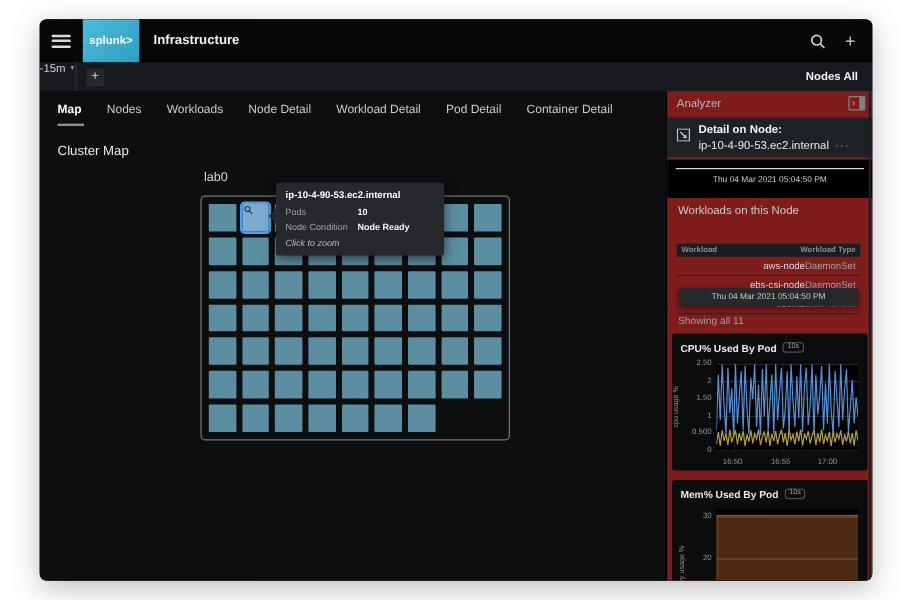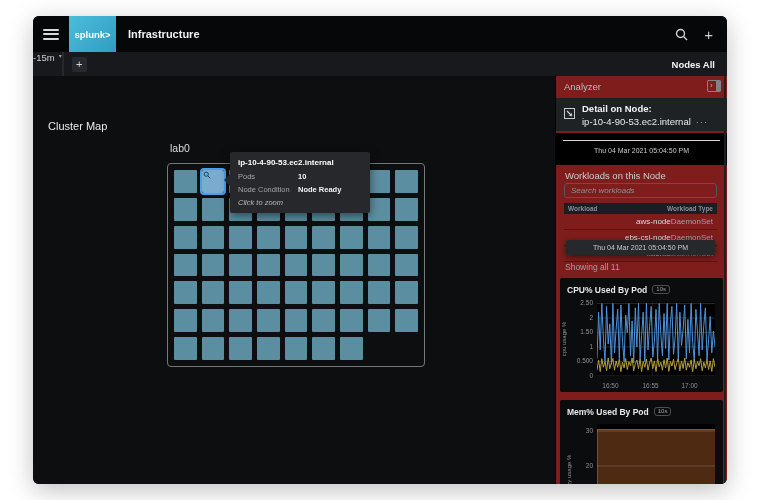--- a/index.html
+++ b/index.html
@@ -145,20 +145,29 @@
       </div>
       <div class="fdiv"></div>
       <div class="fdiv"></div>
       <div class="add-filter">+</div>
       <div class="clear-all">Nodes All</div>
     </div>
 
     <div class="content">
 
       <div class="main">
+        <div class="tabs" id="main-tabs">
+            <div class="tab active">Map</div>
+            <div class="tab">Nodes</div>
+            <div class="tab">Workloads</div>
+            <div class="tab">Node Detail</div>
+            <div class="tab">Workload Detail</div>
+            <div class="tab">Pod Detail</div>
+            <div class="tab">Container Detail</div>
+          </div>
         <div class="heading">Cluster Map</div>
         <div class="cluster-label">lab0</div>
         <div class="map-box">
           <div class="grid" id="cluster-grid">
               <div class="cell"></div>
               <div class="cell hl">
                 <svg class="mag" viewBox="0 0 10 10">
                   <circle cx="4" cy="4" r="2.6" fill="none" stroke="#1c3a55" stroke-width="1.2"></circle>
                   <line x1="6" y1="6" x2="9" y2="9" stroke="#1c3a55" stroke-width="1.2"></line>
                 </svg>
@@ -262,21 +271,20 @@
             <span>ip-10-4-90-53.ec2.internal</span><span class="detail-menu">···</span>
           </div>
         </div>
 
         <div class="timeline-block">
           <div class="timeline-line"></div>
           <div class="timeline-stamp">Thu 04 Mar 2021 05:04:50 PM</div>
         </div>
 
         <div class="wl-heading">Workloads on this Node</div>
-        <input class="wl-search" placeholder="Search workloads" style="">
 
         <div class="wl-table" id="wl-table">
             <div class="wl-thead">
               <span>Workload</span>
               <span>Workload Type</span>
             </div>
             <div class="wl-row">
               <span class="wl-name">aws-node</span>
               <span class="wl-type">DaemonSet</span>
             </div>

